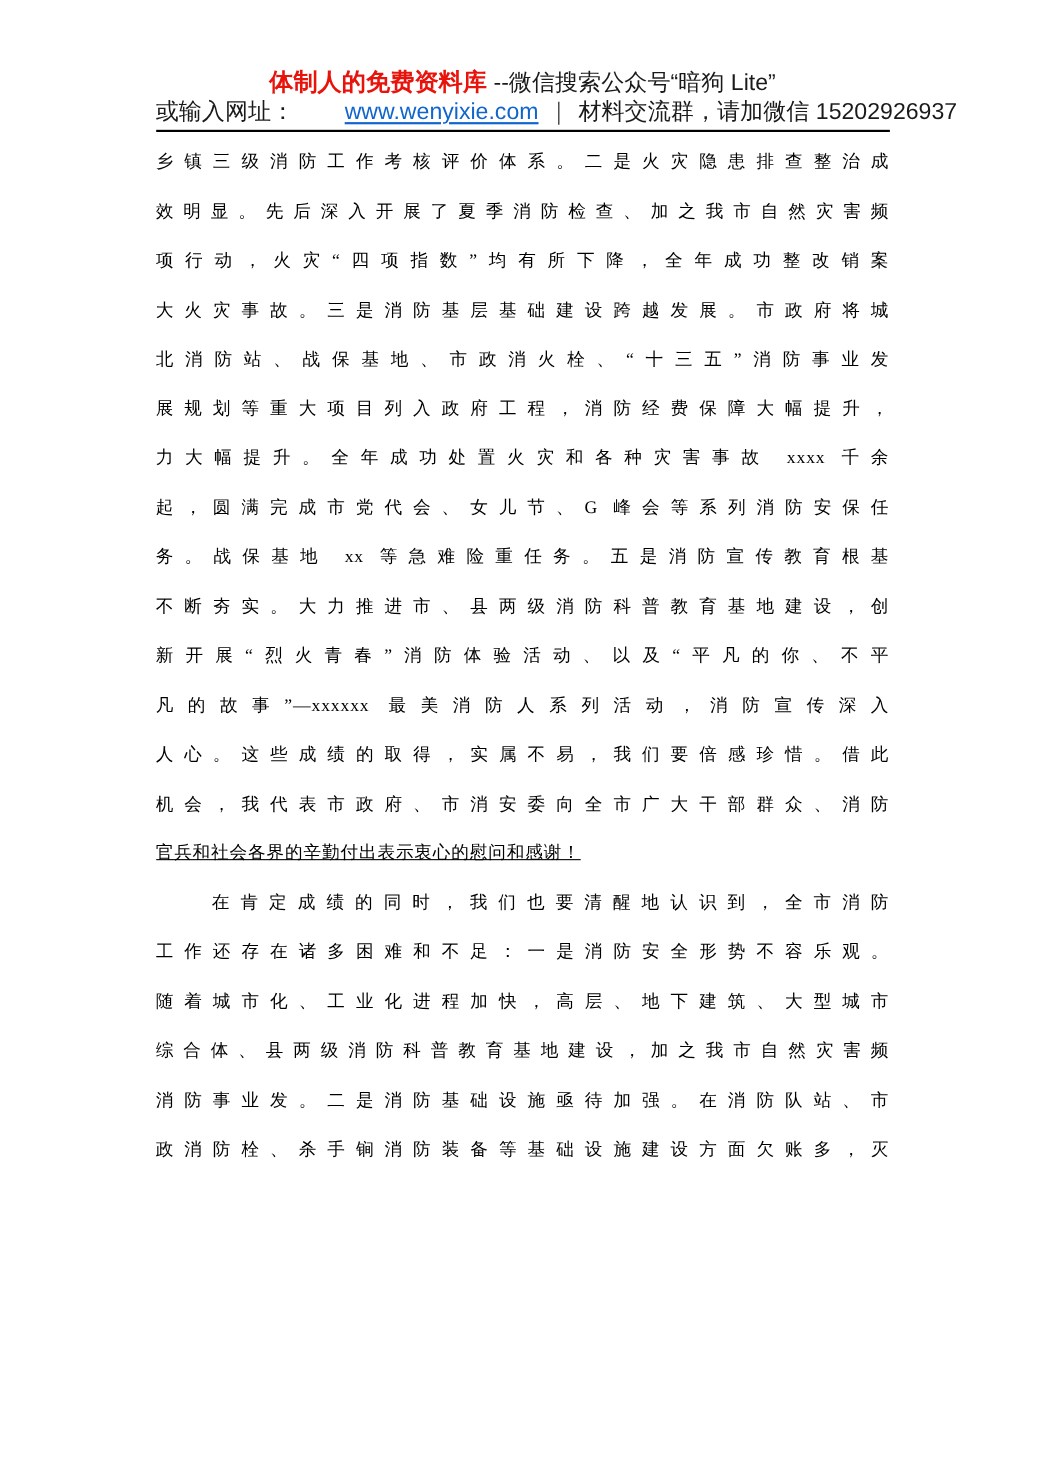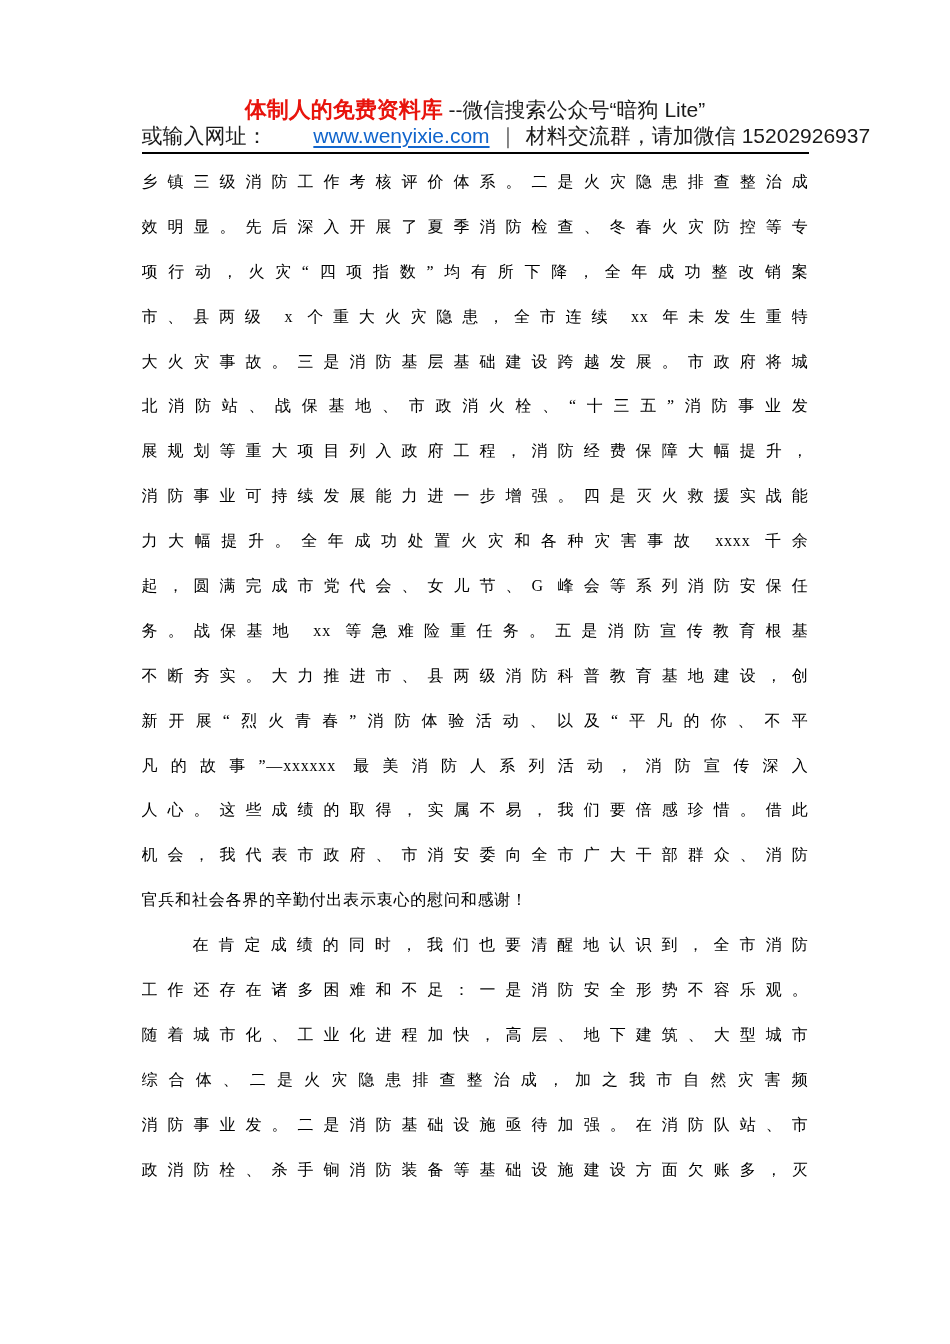--- a/index.html
+++ b/index.html
@@ -7,21 +7,21 @@
   body {
     width: 950px;
     height: 1344px;
     position: relative;
     overflow: hidden;
     font-family: "Liberation Sans", sans-serif;
   }
   .content {
     width: 667px;
     margin: 0 auto;
-    padding-top: 97px;
+    padding-top: 62px;
   }
   
   .hdr-line {
     text-align: center;
     font-family: "Liberation Sans", sans-serif;
     font-size: 21px;
     line-height: 26px;
     color: #1a1a1a;
     white-space: nowrap;
   }
@@ -55,20 +55,21 @@
     height: 44.9px;
     line-height: 44.9px;
     letter-spacing: 0.8px;
     text-align: justify;
     text-align-last: justify;
     overflow: hidden;
   }
   .line.flush {
     text-align: center;
     text-align-last: left;
+    text-decoration: underline;
   }
   .line.indent {
     text-indent: 51px;
   }
 </style>
 </head>
 <body>
 
 <div class="content">
 
@@ -82,40 +83,38 @@
       <span class="url-link">www.wenyixie.com</span>
       <span class="sep">｜</span>
       <span>材料交流群，请加微信 15202926937</span>
     </div>
     <div class="divider"></div>
   </div>
 
   <div class="doc-body">
     <div>
       <div class="line">乡镇三级消防工作考核评价体系。二是火灾隐患排查整治成</div>
-      <div class="line">效明显。先后深入开展了夏季消防检查、冬春火灾防控等专</div>
+      <div class="line">效明显。先后深入开展了夏季消防检查、加之我市自然灾害频</div>
       <div class="line">项行动，火灾“四项指数”均有所下降，全年成功整改销案</div>
-      <div class="line">市、县两级 x 个重大火灾隐患，全市连续 xx 年未发生重特</div>
       <div class="line">大火灾事故。三是消防基层基础建设跨越发展。市政府将城</div>
       <div class="line">北消防站、战保基地、市政消火栓、“十三五”消防事业发</div>
       <div class="line">展规划等重大项目列入政府工程，消防经费保障大幅提升，</div>
-      <div class="line">消防事业可持续发展能力进一步增强。四是灭火救援实战能</div>
       <div class="line">力大幅提升。全年成功处置火灾和各种灾害事故 xxxx 千余</div>
       <div class="line">起，圆满完成市党代会、女儿节、G 峰会等系列消防安保任</div>
       <div class="line">务。战保基地 xx 等急难险重任务。五是消防宣传教育根基</div>
       <div class="line">不断夯实。大力推进市、县两级消防科普教育基地建设，创</div>
       <div class="line">新开展“烈火青春”消防体验活动、以及“平凡的你、不平</div>
       <div class="line">凡的故事”—xxxxxx 最美消防人系列活动，消防宣传深入</div>
       <div class="line">人心。这些成绩的取得，实属不易，我们要倍感珍惜。借此</div>
       <div class="line">机会，我代表市政府、市消安委向全市广大干部群众、消防</div>
       <div class="line flush">官兵和社会各界的辛勤付出表示衷心的慰问和感谢！</div>
     </div>
     <div>
       <div class="line indent">在肯定成绩的同时，我们也要清醒地认识到，全市消防</div>
       <div class="line">工作还存在诸多困难和不足：一是消防安全形势不容乐观。</div>
       <div class="line">随着城市化、工业化进程加快，高层、地下建筑、大型城市</div>
-      <div class="line">综合体、二是火灾隐患排查整治成，加之我市自然灾害频</div>
+      <div class="line">综合体、县两级消防科普教育基地建设，加之我市自然灾害频</div>
       <div class="line">消防事业发。二是消防基础设施亟待加强。在消防队站、市</div>
       <div class="line">政消防栓、杀手锏消防装备等基础设施建设方面欠账多，灭</div>
     </div>
   </div>
 
 </div>
 
 </body></html>

